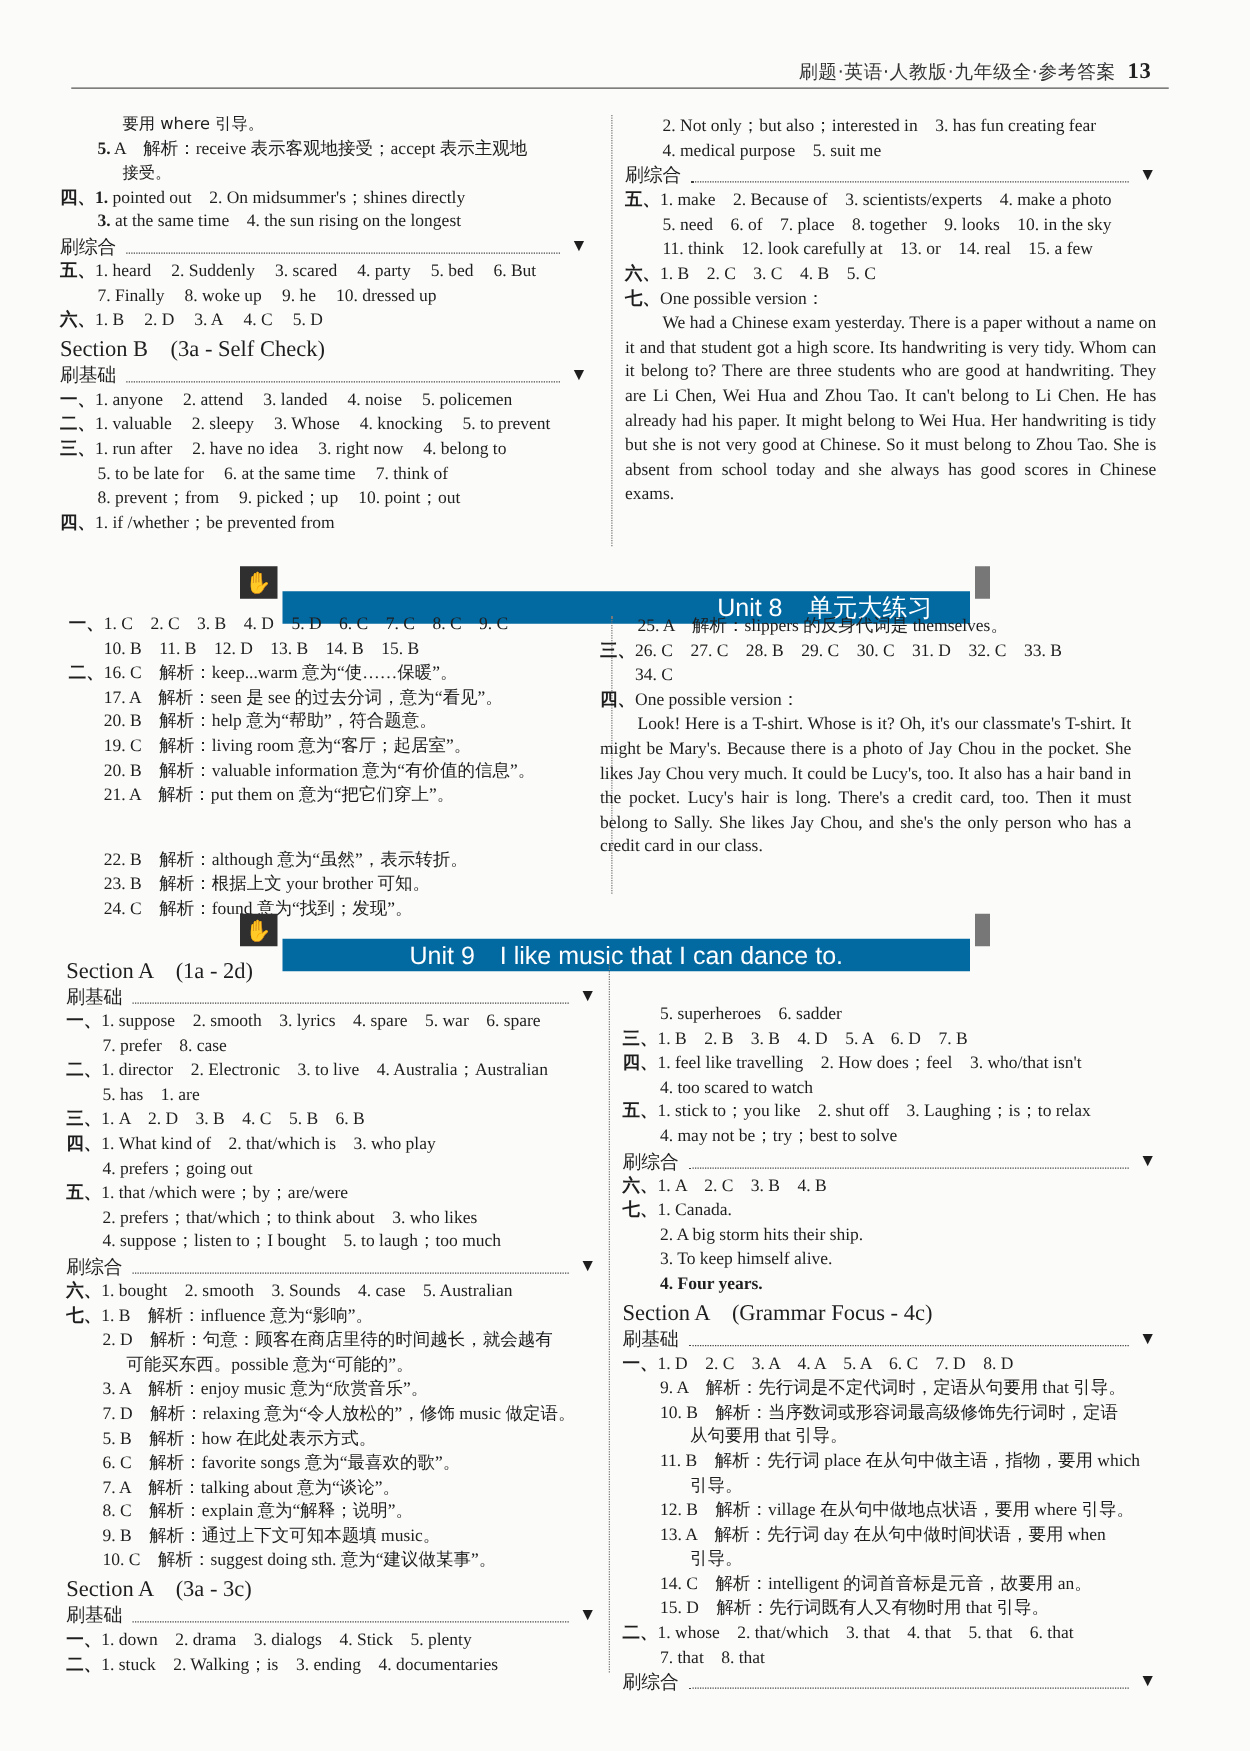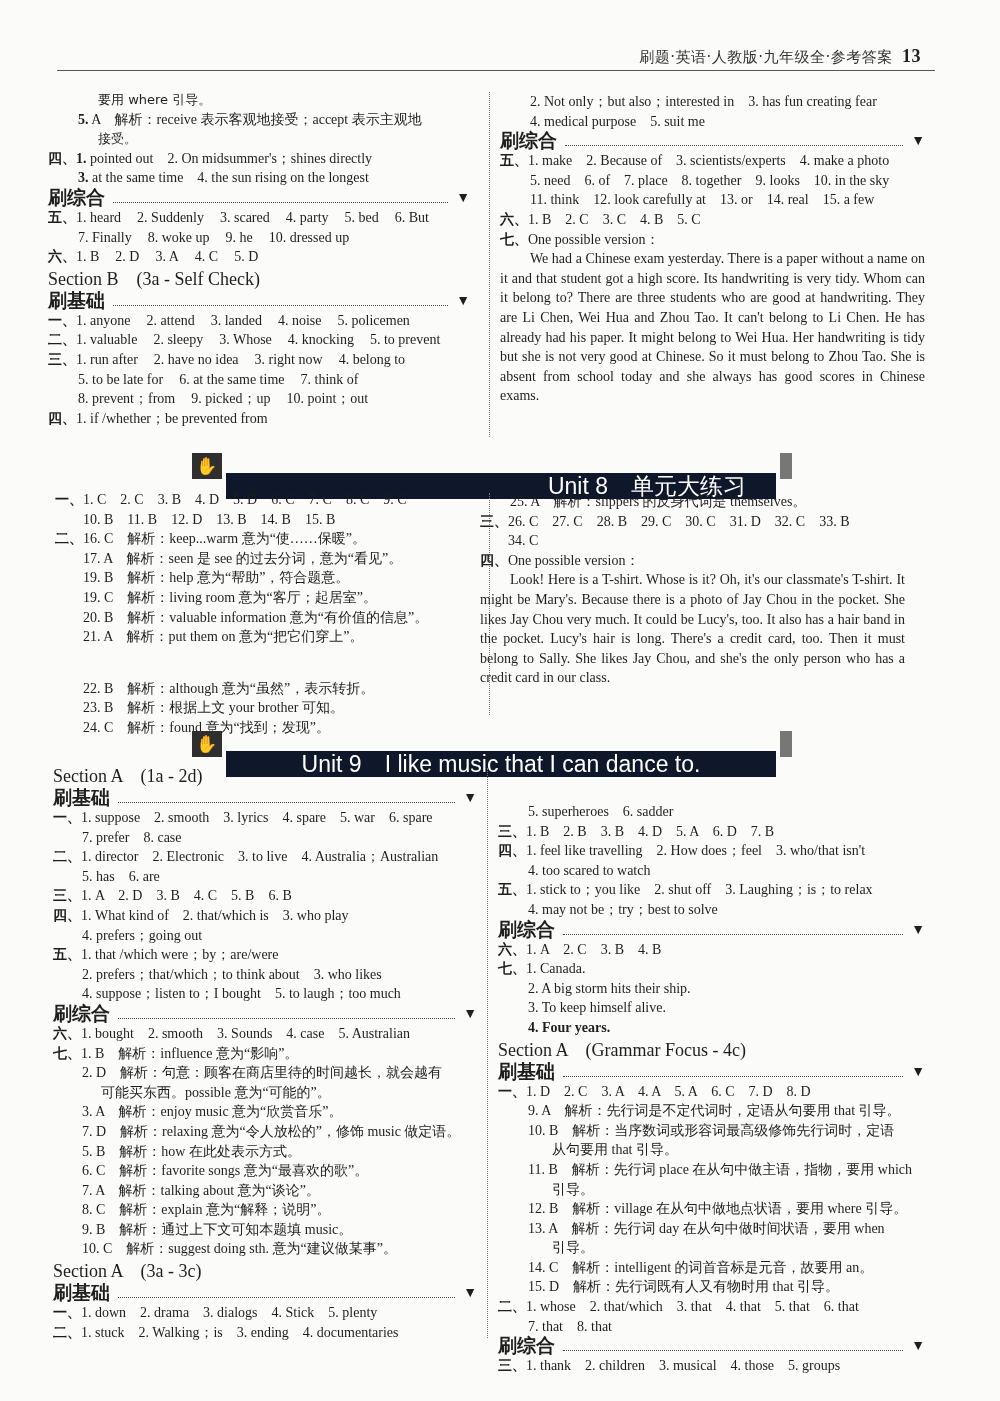--- a/index.html
+++ b/index.html
@@ -21,38 +21,38 @@
   .divider { position: absolute; width: 0; border-left: 1.5px dotted #777; }
 
   .line { white-space: nowrap; }
   .num { font-weight: bold; }
   .cn { font-family: "DejaVu Sans", sans-serif; font-weight: bold; font-size: 14px; }
   .cnr { font-family: "DejaVu Sans", sans-serif; font-size: 13px; }
   .ans { margin-right: 16px; }
 
   .sec-title { font-weight: normal; font-size: 18px; line-height: 24px; }
   .sub-head { display: flex; align-items: center; height: 20px; }
-  .sub-head .label { font-family: "DejaVu Sans", sans-serif; font-weight: bold; font-size: 19px; }
+  .sub-head .label { font-family: "DejaVu Sans", sans-serif; font-weight: normal; font-size: 15px; }
   .sub-head .dots { flex: 1; border-bottom: 1.5px dotted #444; margin: 0 8px; height: 9px; }
   .sub-head .tri { font-size: 14px; }
 
   .para { text-align: justify; font-size: 14px; line-height: 19.6px; }
   .para .first { text-indent: 30px; display: block; }
 
   .banner {
     position: absolute; height: 26px; display: flex; align-items: center;
   }
   .banner-icon {
     width: 30px; height: 26px; background: #2f2f2f; color: #fff; display: flex;
     align-items: center; justify-content: center; font-size: 17px; margin-right: 4px;
     font-family: "DejaVu Sans", sans-serif;
   }
   .banner-bar {
-    height: 26px; background: #0f172a; color: #fff; display: flex; align-items: center;
-    font-family: "Liberation Sans", sans-serif; font-size: 23px; margin-top: 40px;
+    height: 26px; background: #0369a1; color: #fff; display: flex; align-items: center;
+    font-family: "Liberation Sans", sans-serif; font-size: 20px; margin-top: 40px;
   }
   .banner-tail { width: 12px; height: 26px; background: #777; margin-left: 4px; }
 </style>
 </head>
 <body>
 
 <div class="header">
   <div class="header-text">
     <span>刷题·英语·人教版·九年级全·参考答案</span>
     <span class="page-num">13</span>
@@ -115,21 +115,21 @@
   <div class="banner-icon">✋</div>
   <div class="banner-bar" style="width:550px; justify-content:flex-end; padding-right:30px; box-sizing:border-box;">Unit 8　单元大练习</div>
   <div class="banner-tail"></div>
 </div>
 
 <div class="col" style="left:55px; top:490px; width:422px;">
   <div class="line"><span class="cn">一、</span><span>1. C　2. C　3. B　4. D　5. D　6. C　7. C　8. C　9. C</span></div>
   <div class="line" style="padding-left:28px;">10. B　11. B　12. D　13. B　14. B　15. B</div>
   <div class="line"><span class="cn">二、</span><span>16. C　解析：keep...warm 意为“使……保暖”。</span></div>
   <div class="line" style="padding-left:28px;">17. A　解析：seen 是 see 的过去分词，意为“看见”。</div>
-  <div class="line" style="padding-left:28px;">19. B　解析：help 意为“帮助”，符合题意。</div>
+  <div class="line" style="padding-left:28px;">20. B　解析：help 意为“帮助”，符合题意。</div>
   <div class="line" style="padding-left:28px;">19. C　解析：living room 意为“客厅；起居室”。</div>
   <div class="line" style="padding-left:28px;">20. B　解析：valuable information 意为“有价值的信息”。</div>
   <div class="line" style="padding-left:28px;">21. A　解析：put them on 意为“把它们穿上”。</div>
   <div class="line" style="padding-left:28px;margin-top:32px;">22. B　解析：although 意为“虽然”，表示转折。</div>
   <div class="line" style="padding-left:28px;">23. B　解析：根据上文 your brother 可知。</div>
   <div class="line" style="padding-left:28px;">24. C　解析：found 意为“找到；发现”。</div>
 </div>
 
 <div class="divider" style="left:489px; top:493px; height:222px;"></div>
 
@@ -152,21 +152,21 @@
 <div class="col" style="left:53px; top:764px; width:424px;">
   <div class="sec-title">Section A　(1a - 2d)</div>
   <div class="sub-head">
       <span class="label">刷基础</span>
       <span class="dots"></span>
       <span class="tri">▼</span>
     </div>
   <div class="line"><span class="cn">一、</span><span>1. suppose　2. smooth　3. lyrics　4. spare　5. war　6. spare</span></div>
   <div class="line" style="padding-left:29px;">7. prefer　8. case</div>
   <div class="line"><span class="cn">二、</span><span>1. director　2. Electronic　3. to live　4. Australia；Australian</span></div>
-  <div class="line" style="padding-left:29px;">5. has　6. are</div>
+  <div class="line" style="padding-left:29px;">5. has　1. are</div>
   <div class="line"><span class="cn">三、</span><span>1. A　2. D　3. B　4. C　5. B　6. B</span></div>
   <div class="line"><span class="cn">四、</span><span>1. What kind of　2. that/which is　3. who play</span></div>
   <div class="line" style="padding-left:29px;">4. prefers；going out</div>
   <div class="line"><span class="cn">五、</span><span>1. that /which were；by；are/were</span></div>
   <div class="line" style="padding-left:29px;">2. prefers；that/which；to think about　3. who likes</div>
   <div class="line" style="padding-left:29px;">4. suppose；listen to；I bought　5. to laugh；too much</div>
 
   <div class="sub-head">
       <span class="label">刷综合</span>
       <span class="dots"></span>
@@ -233,14 +233,13 @@
   <div class="line" style="padding-left:54px;">引导。</div>
   <div class="line" style="padding-left:30px;">14. C　解析：intelligent 的词首音标是元音，故要用 an。</div>
   <div class="line" style="padding-left:30px;">15. D　解析：先行词既有人又有物时用 that 引导。</div>
   <div class="line"><span class="cn">二、</span><span>1. whose　2. that/which　3. that　4. that　5. that　6. that</span></div>
   <div class="line" style="padding-left:30px;">7. that　8. that</div>
   <div class="sub-head">
       <span class="label">刷综合</span>
       <span class="dots"></span>
       <span class="tri">▼</span>
     </div>
-  <div class="line"><span class="cn">三、</span><span>1. thank　2. children　3. musical　4. those　5. groups</span></div>
 </div>
 
 </body></html>

